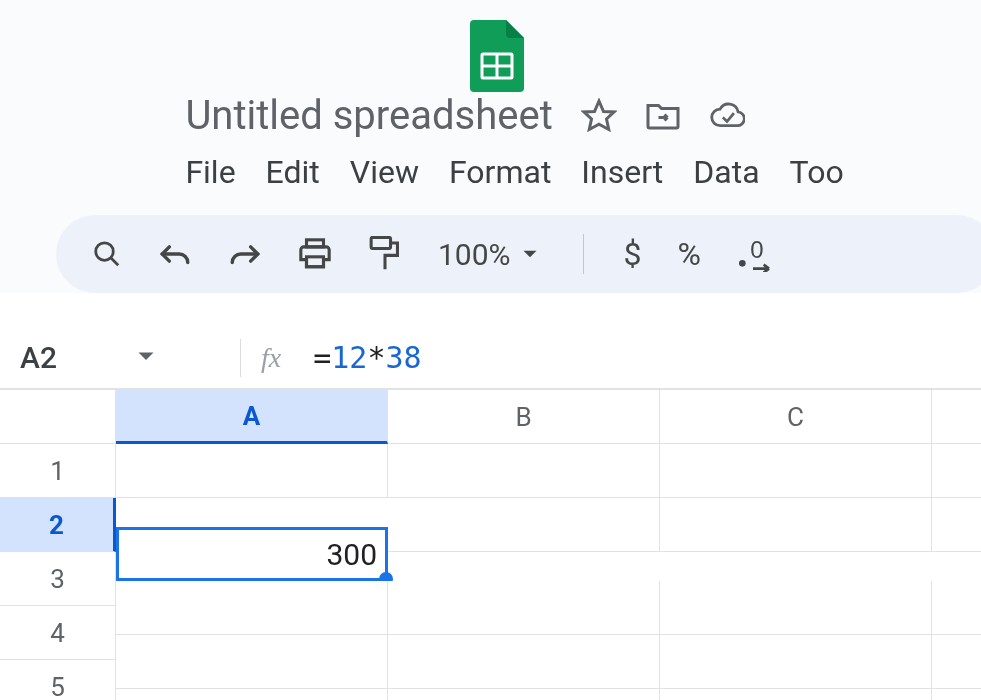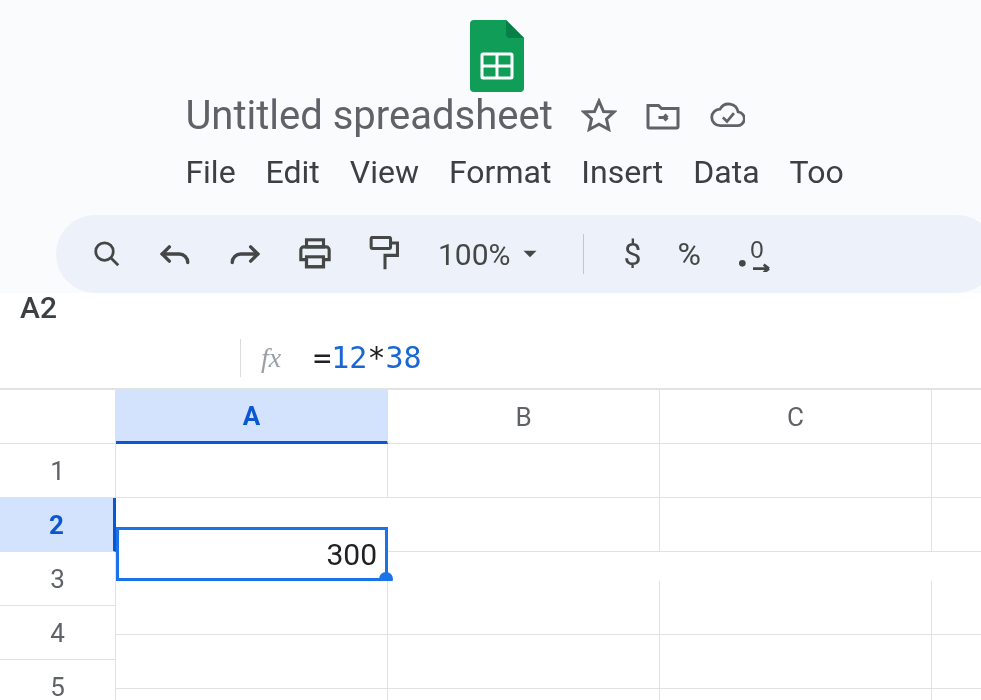--- a/index.html
+++ b/index.html
@@ -106,27 +106,26 @@
   .formula-row {
     display: flex;
     align-items: center;
     border-bottom: 1px solid #e1e3e1;
     height: 62px;
     margin-top: 34px;
     padding-left: 20px;
   }
   .namebox {
     display: flex;
-    align-items: flex-start;
+    align-items: center;
     gap: 80px;
     width: 200px;
     font-size: 30px;
     color: #3c4043;
     font-weight: 500;
-    flex-direction: column;
   }
   .namebox-dd {
     color: #5f6368;
     font-size: 18px;
   }
   .fb-sep {
     width: 1px;
     height: 38px;
     background: #dadce0;
     margin: 0 20px;

